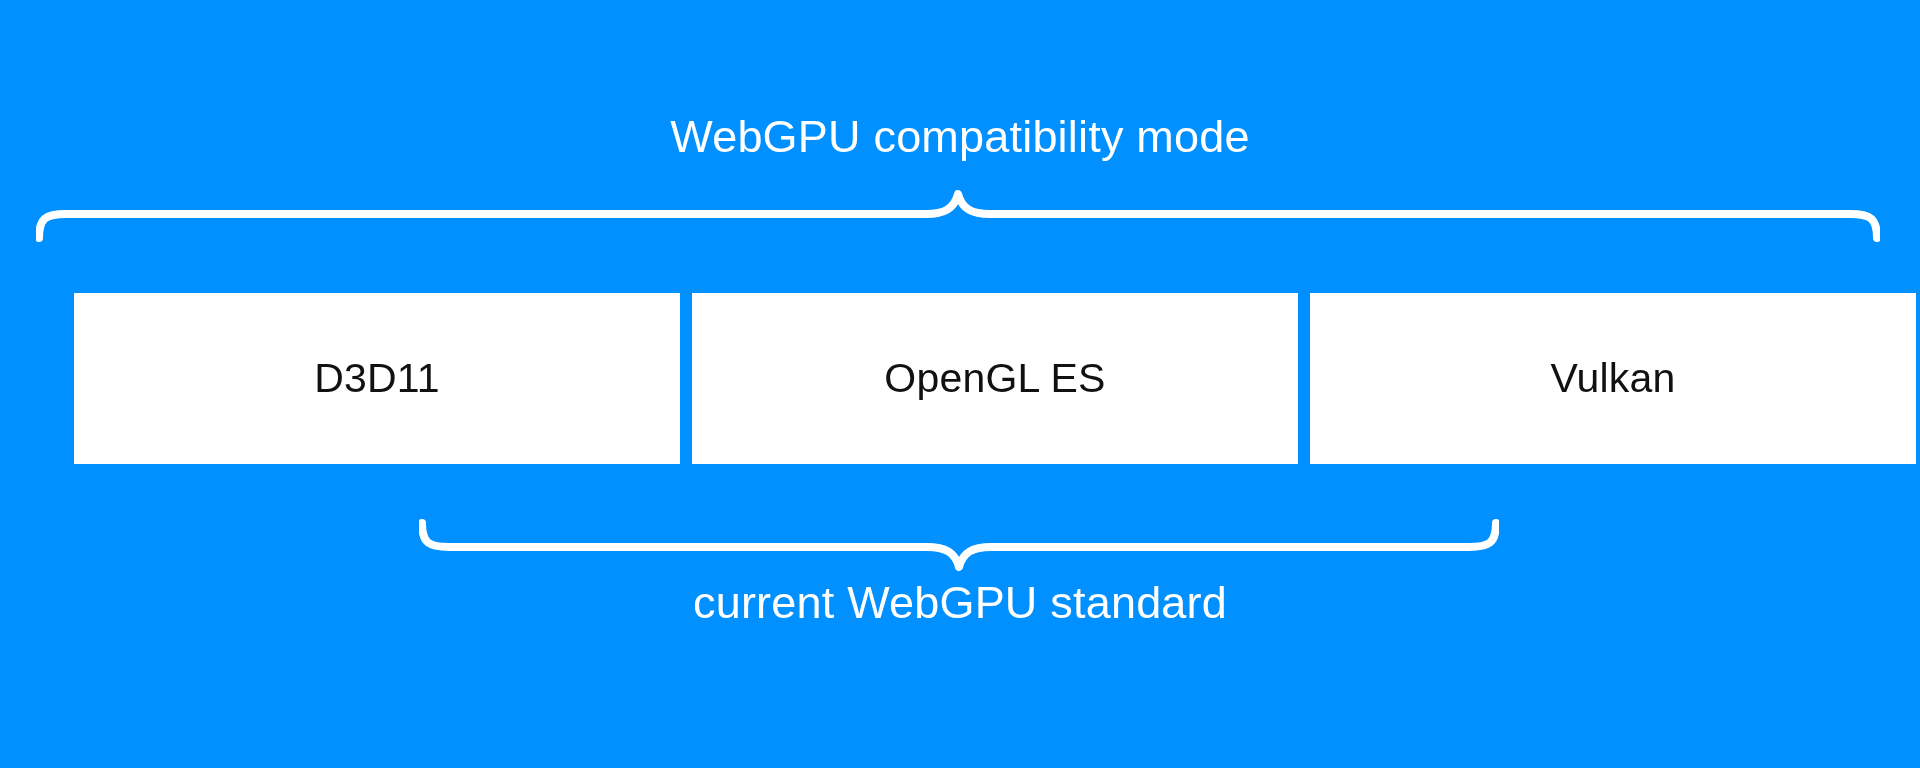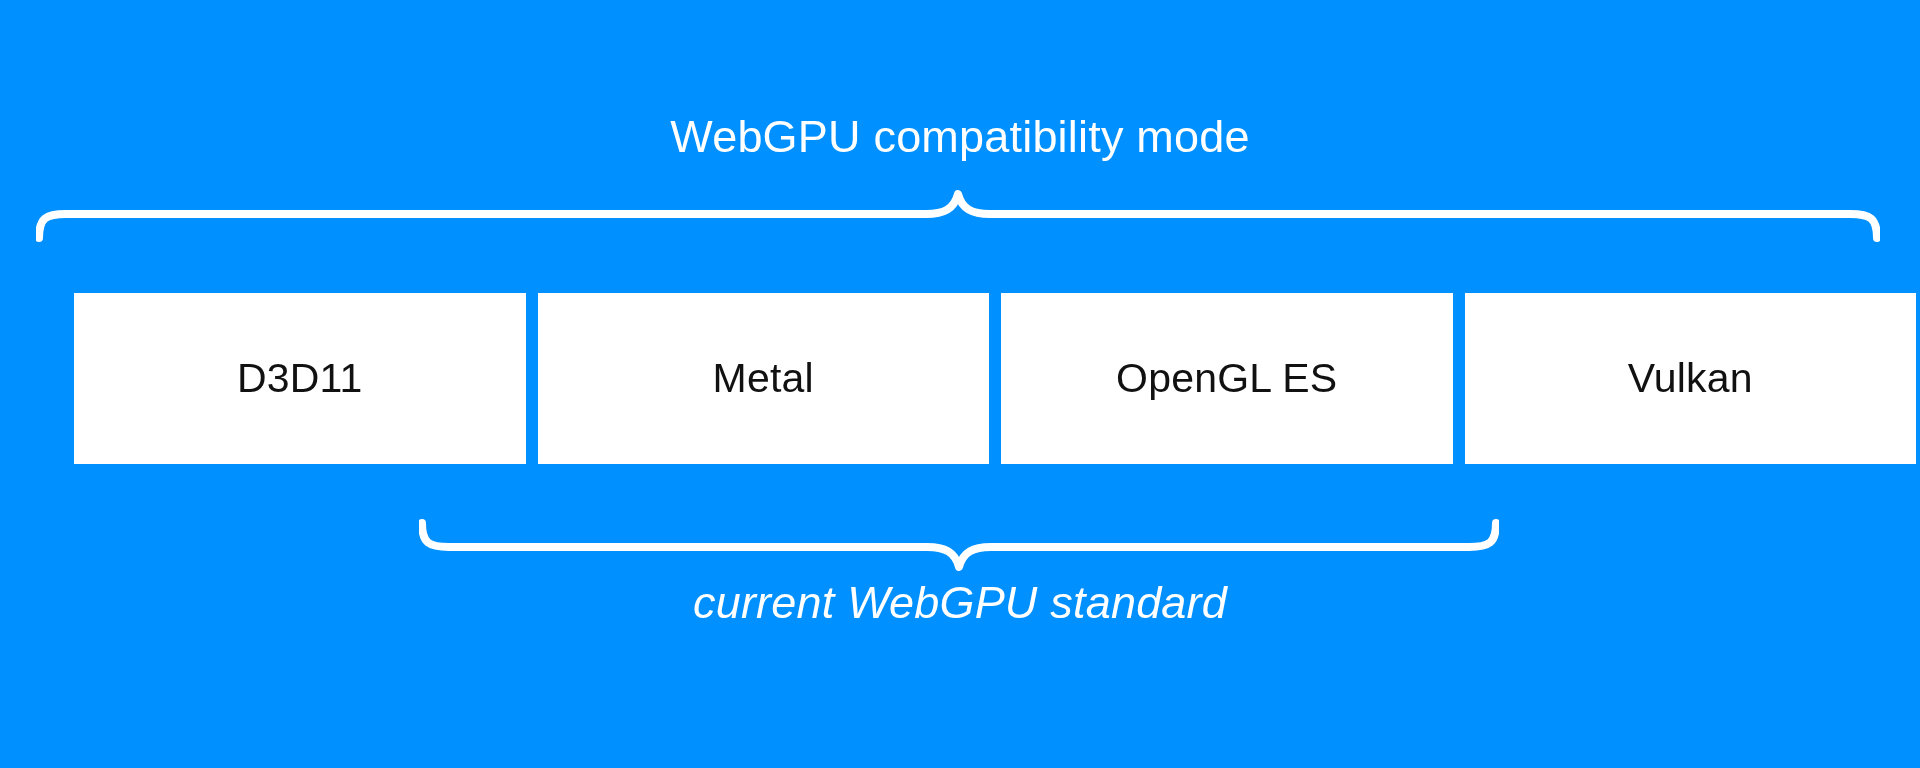--- a/index.html
+++ b/index.html
@@ -18,21 +18,21 @@
     position: absolute;
     width: 100%;
     text-align: center;
     color: var(--accent-text, #ffffff);
     font-size: 45px;
     line-height: 45px;
     letter-spacing: 0.2px;
     white-space: nowrap;
   }
   .title-label { top: 114px; }
-  .bottom-label { top: 580px; font-style: italic; }
+  .bottom-label { top: 580px; }
   .brace { position: absolute; }
   .brace path {
     fill: none;
     stroke: var(--brace, #ffffff);
     stroke-width: 8;
     stroke-linecap: round;
     stroke-linejoin: round;
   }
   .top-brace { left: 36px; top: 188px; }
   .bottom-brace { left: 419px; top: 517px; }
@@ -67,23 +67,20 @@
 
   <svg class="brace top-brace" width="1844" height="56" viewBox="0 0 1844 56">
     <path d="M 3 50 C 3 30 10 26 30 26 L 890 26 C 908 26 918 21 922 6 C 926 21 936 26 954 26 L 1814 26 C 1834 26 1841 30 1841 50"></path>
   </svg>
 
   <div class="boxes-row">
     <div class="api-box">
       <span>D3D11</span>
     </div>
     <div class="api-box">
-      <span>Metal</span>
-    </div>
-    <div class="api-box">
       <span>OpenGL ES</span>
     </div>
     <div class="api-box">
       <span>Vulkan</span>
     </div>
   </div>
 
   <svg class="brace bottom-brace" width="1080" height="56" viewBox="0 0 1080 56">
     <path d="M 3 6 C 3 26 10 30 30 30 L 508 30 C 526 30 536 35 540 50 C 544 35 554 30 572 30 L 1050 30 C 1070 30 1077 26 1077 6"></path>
   </svg>

